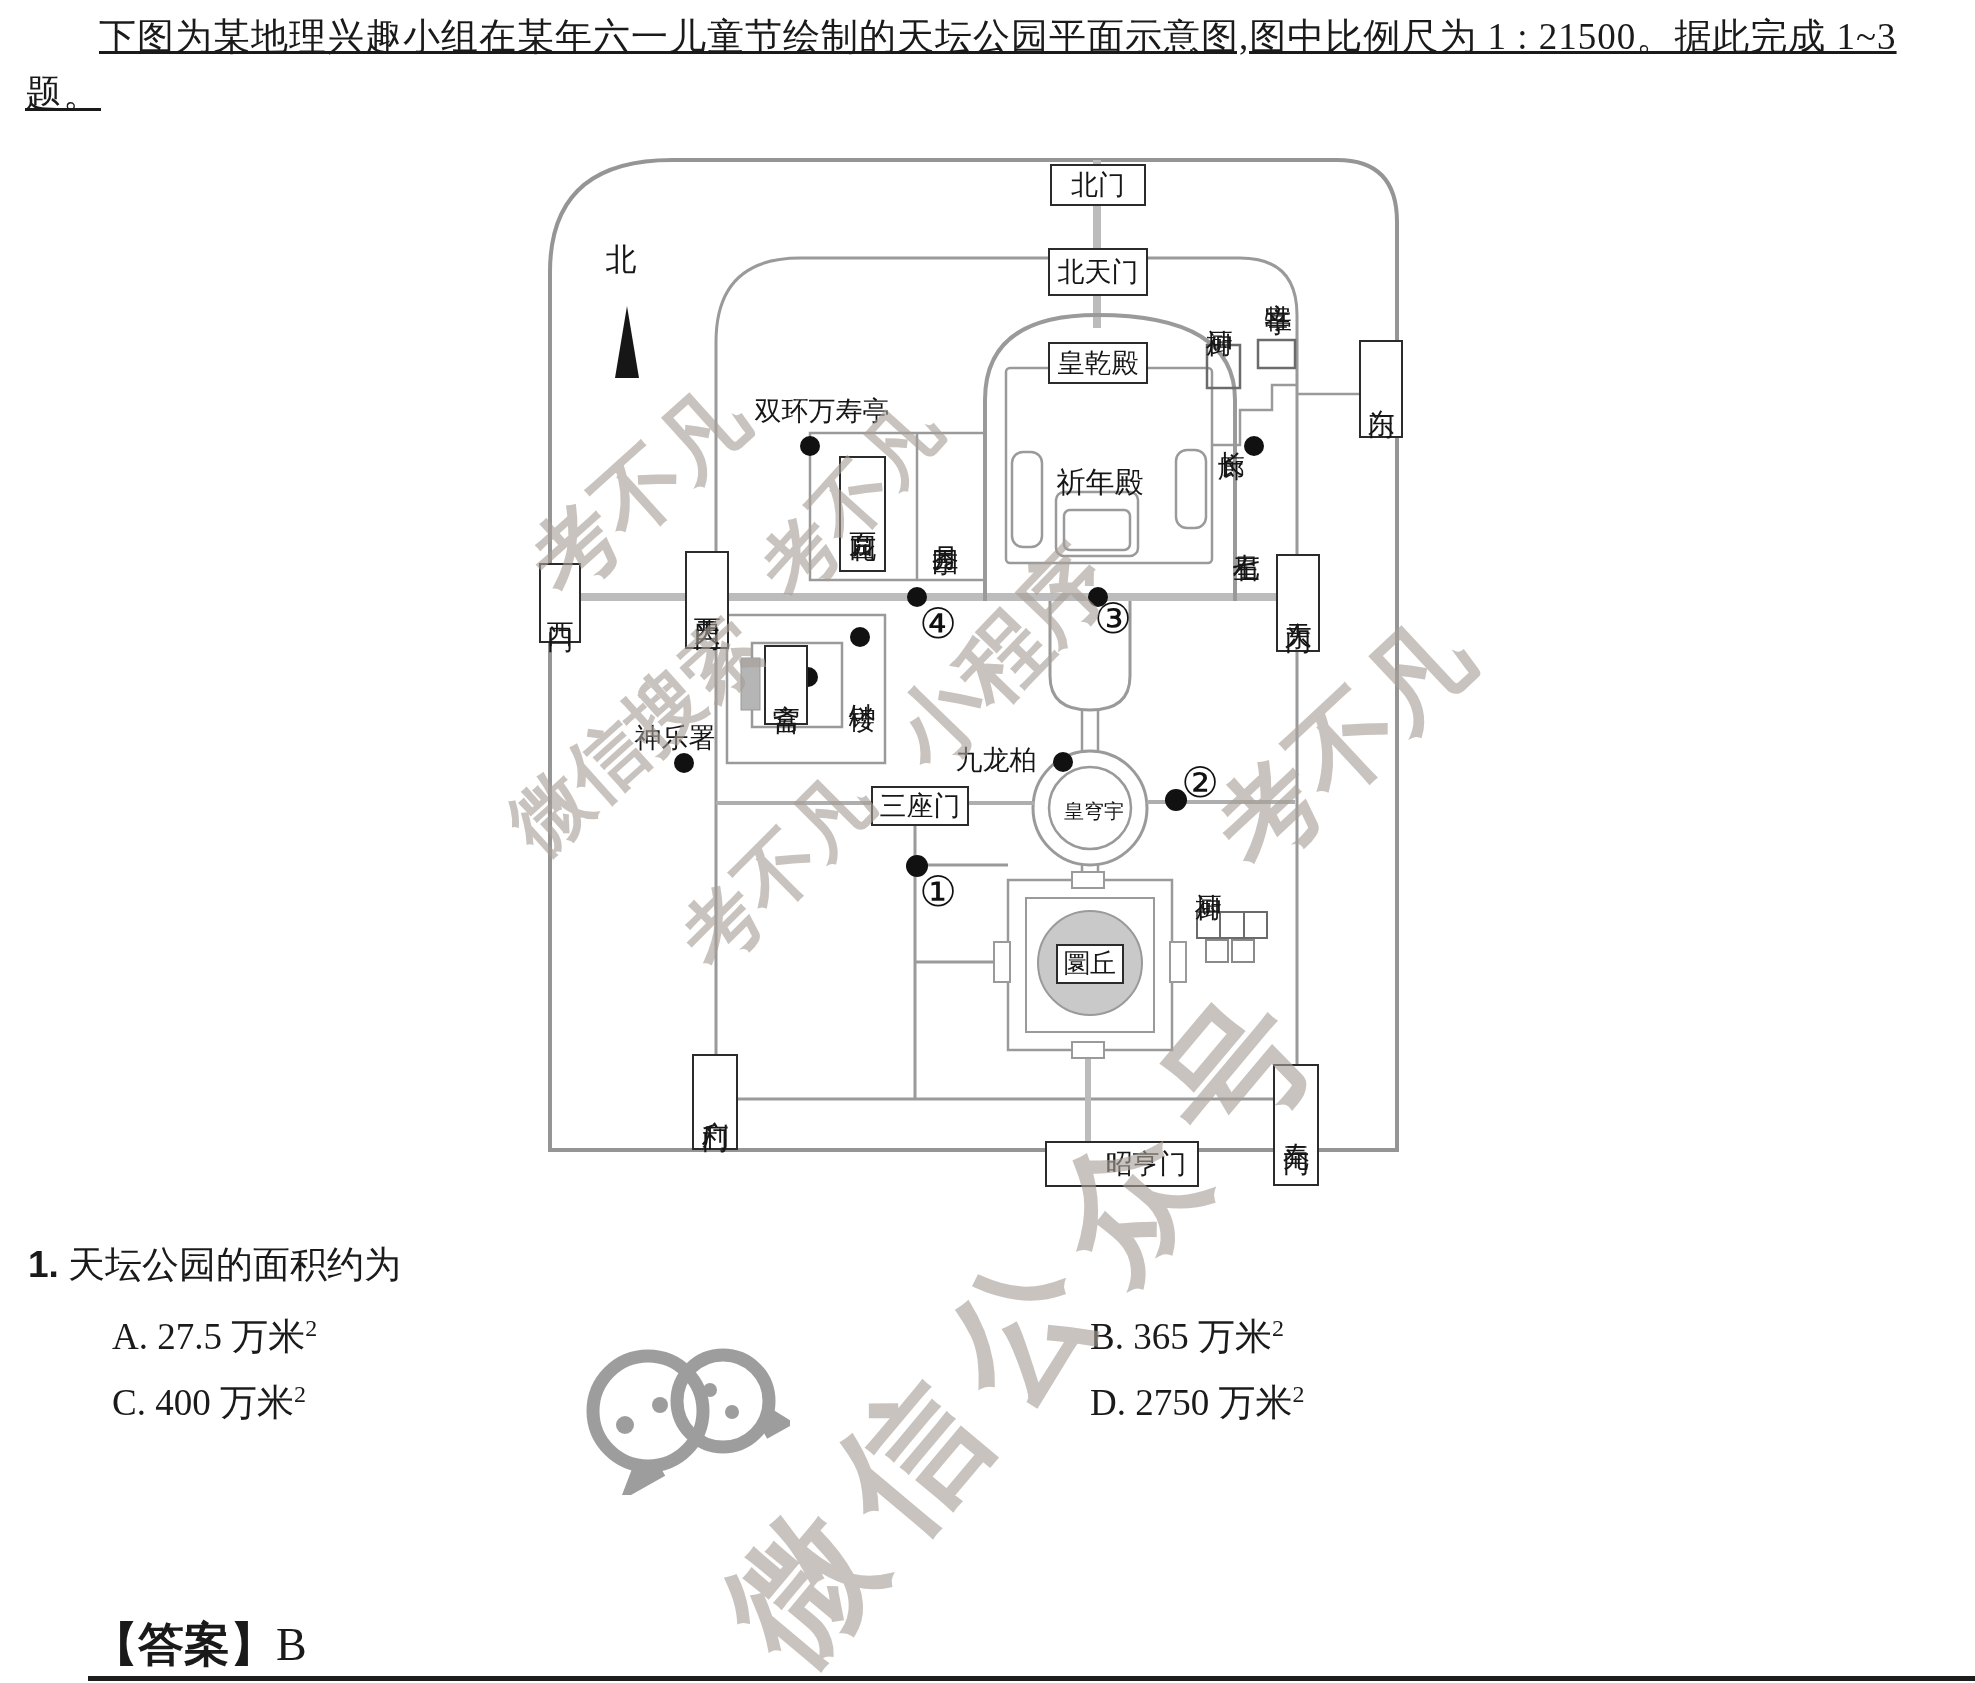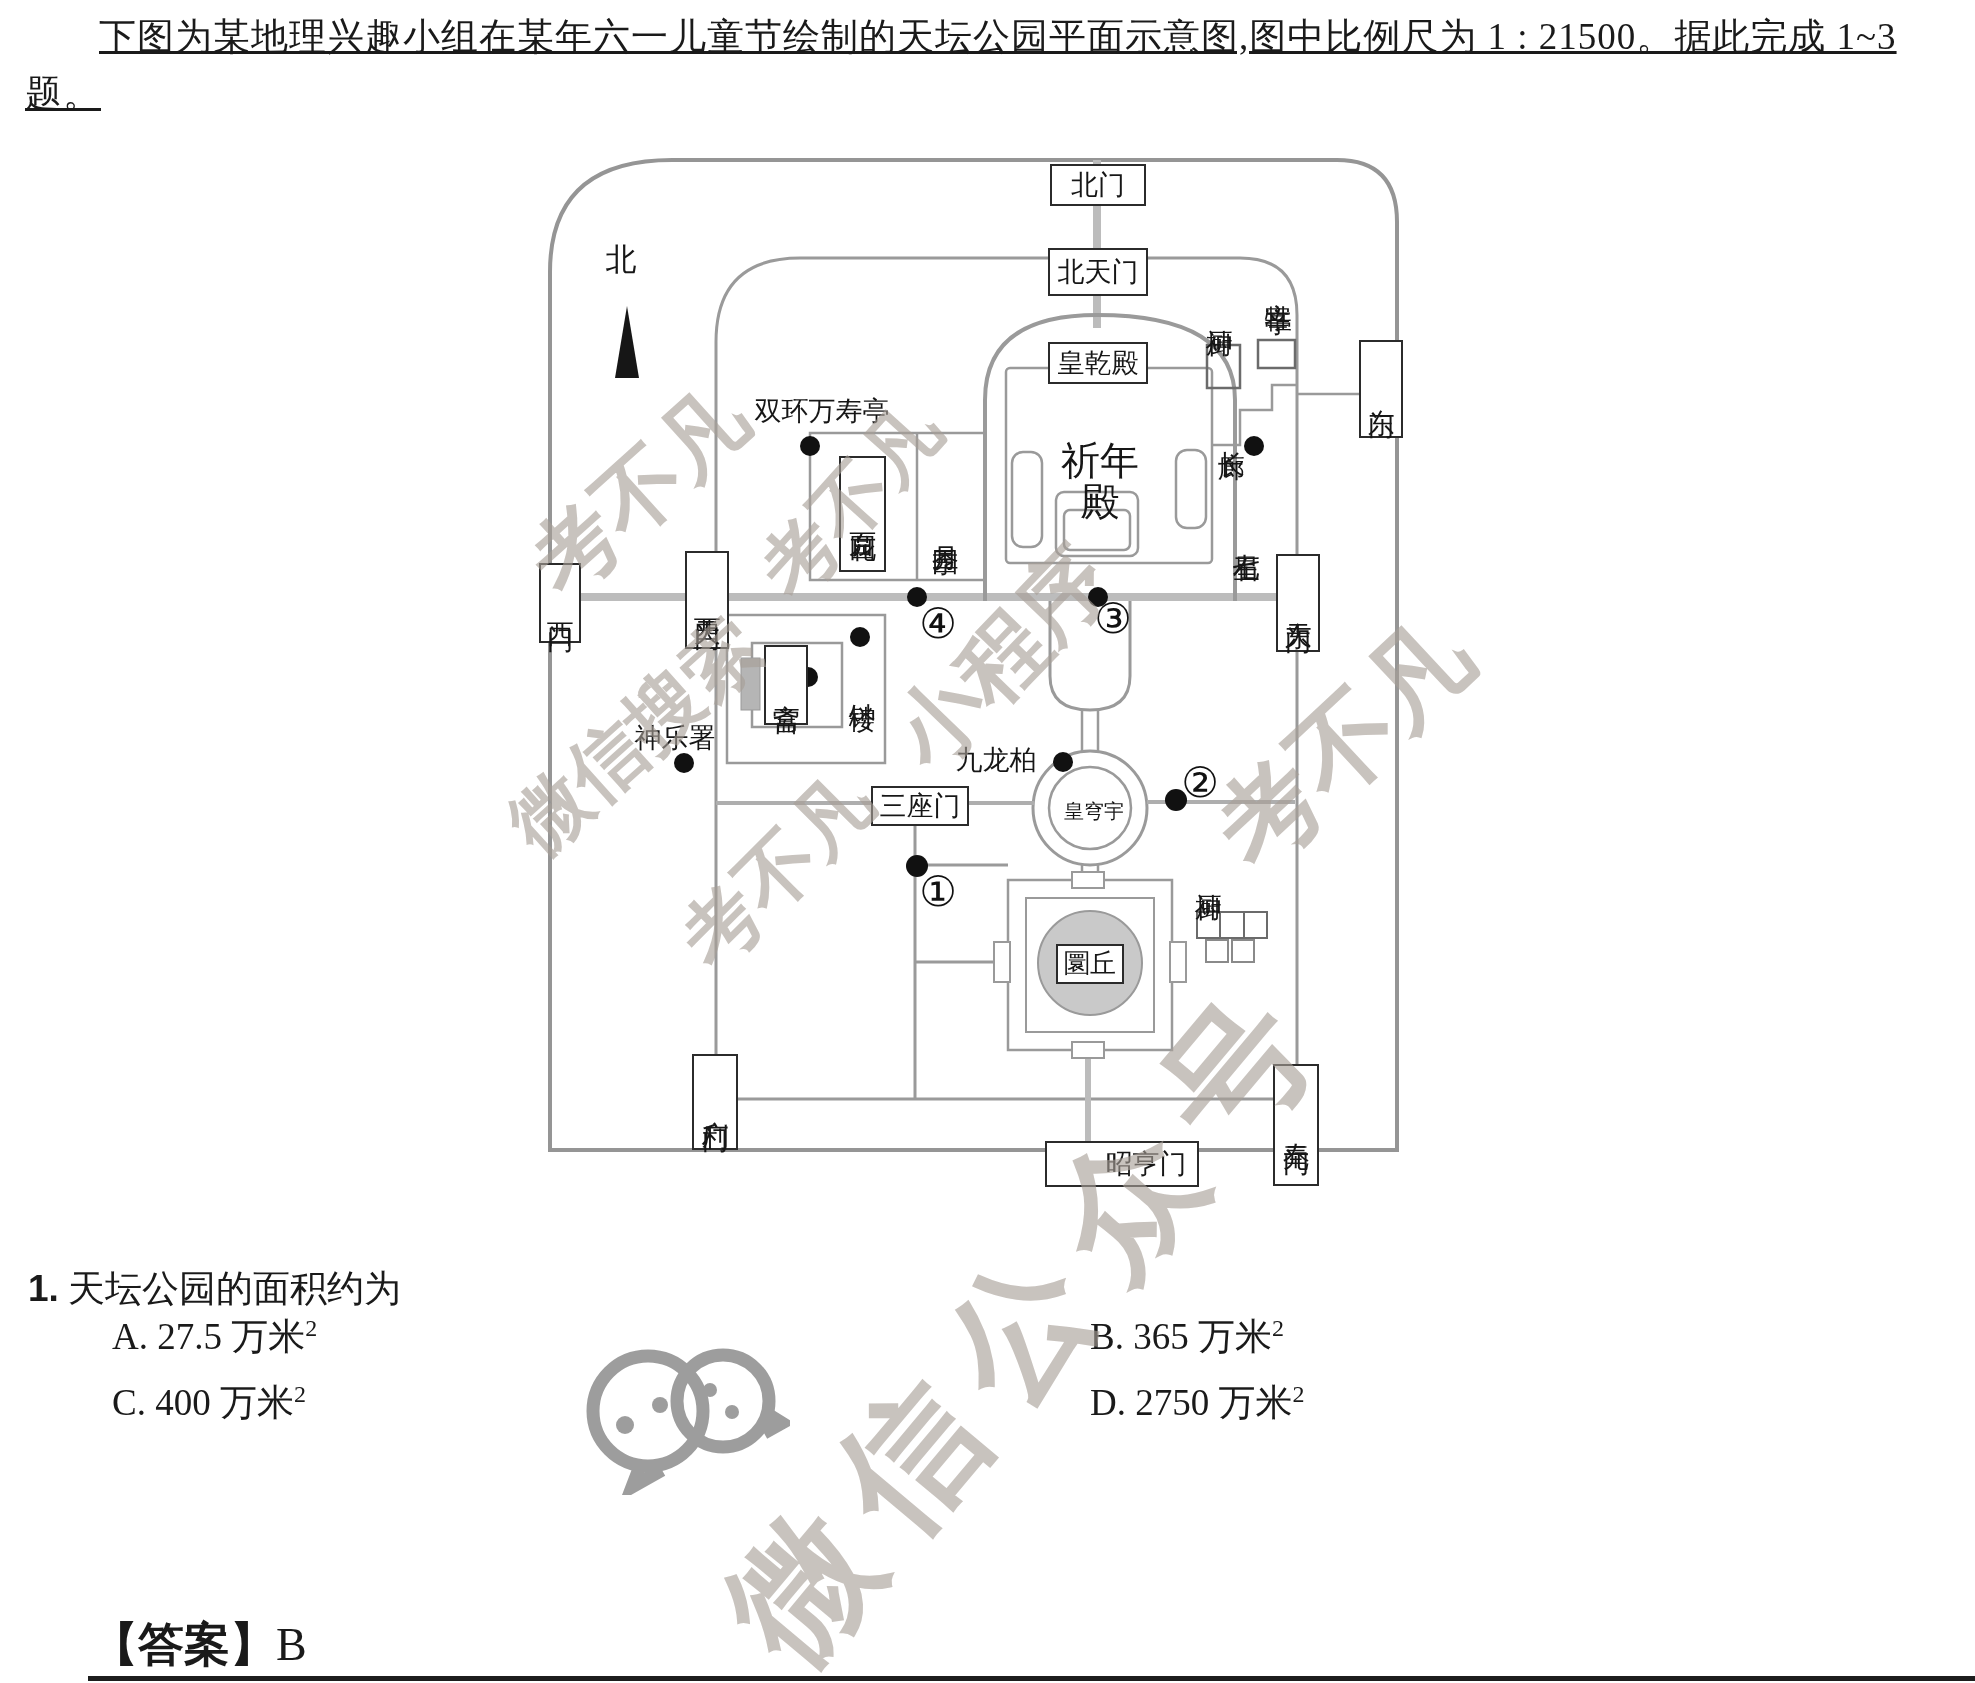--- a/index.html
+++ b/index.html
@@ -16,21 +16,21 @@
        font-size:27px;line-height:1.05;color:#161616;text-align:center;}
   .boxed{border:2.5px solid #2b2b2b;}
   .vert{writing-mode:vertical-rl;text-orientation:upright;letter-spacing:2px;}
   .plain{background:transparent;}
   .pt{position:absolute;transform:translate(-50%,-50%);font-size:42px;color:#111;background:transparent;
       font-family:"DejaVu Sans",sans-serif;}
   
   .wm{position:absolute;transform:translate(-50%,-50%) rotate(-45deg);color:#a89f97;opacity:.62;
       font-family:"Liberation Sans","DejaVu Sans",sans-serif;font-weight:bold;white-space:nowrap;z-index:5;}
   
-  .qline{font-size:37px;margin-top:24px;}
+  .qline{font-size:37px;}
   sup{font-size:24px;}
   .opt{position:absolute;font-size:37px;}
   #bottombar{position:absolute;left:88px;top:1676px;width:1887px;height:5px;background:#1d1d1d;}
 </style>
 </head>
 <body>
 
 <div id="page">
 
   <div class="abs para indent" style="left:25px;top:8px;width:1932px;text-decoration:underline;">下图为某地理兴趣小组在某年六一儿童节绘制的天坛公园平面示意图,图中比例尺为 1 : 21500。据此完成 1~3 题。</div>
@@ -126,21 +126,21 @@
     <div class="lbl boxed vert" style="left:773px;top:924px;width:42px;height:118px;">奉元门</div>
 
     <div class="lbl plain vert" style="left:760px;top:92px;width:36px;height:106px;">宰牲亭</div>
     <div class="lbl plain vert" style="left:702px;top:134px;width:34px;height:72px;">神厨</div>
     <div class="lbl plain vert" style="left:714px;top:256px;width:34px;height:70px;">长廊</div>
     <div class="lbl plain vert" style="left:729px;top:344px;width:34px;height:102px;">七星石</div>
     <div class="lbl plain vert" style="left:427px;top:328px;width:36px;height:120px;">月季园</div>
     <div class="lbl plain vert" style="left:345px;top:508px;width:34px;height:72px;">钟楼</div>
     <div class="lbl plain vert" style="left:691px;top:698px;width:34px;height:72px;">神厨</div>
 
-    <div class="lbl plain" style="left:545px;top:324px;width:110px;height:36px;font-size:39px;">祈年殿</div>
+    <div class="lbl plain" style="left:545px;top:324px;width:110px;height:36px;font-size:29px;">祈年殿</div>
     <div class="lbl plain" style="left:244px;top:255px;width:156px;height:32px;">双环万寿亭</div>
     <div class="lbl plain" style="left:113px;top:582px;width:124px;height:32px;">神乐署</div>
     <div class="lbl plain" style="left:448px;top:604px;width:96px;height:32px;">九龙柏</div>
     <div class="lbl plain" style="left:542px;top:654px;width:104px;height:34px;font-size:20px;z-index:2;">皇穹宇</div>
 
     <div class="pt" style="left:438px;top:483px;">④</div>
     <div class="pt" style="left:613px;top:478px;">③</div>
     <div class="pt" style="left:700px;top:642px;">②</div>
     <div class="pt" style="left:438px;top:751px;">①</div>
   </div>

